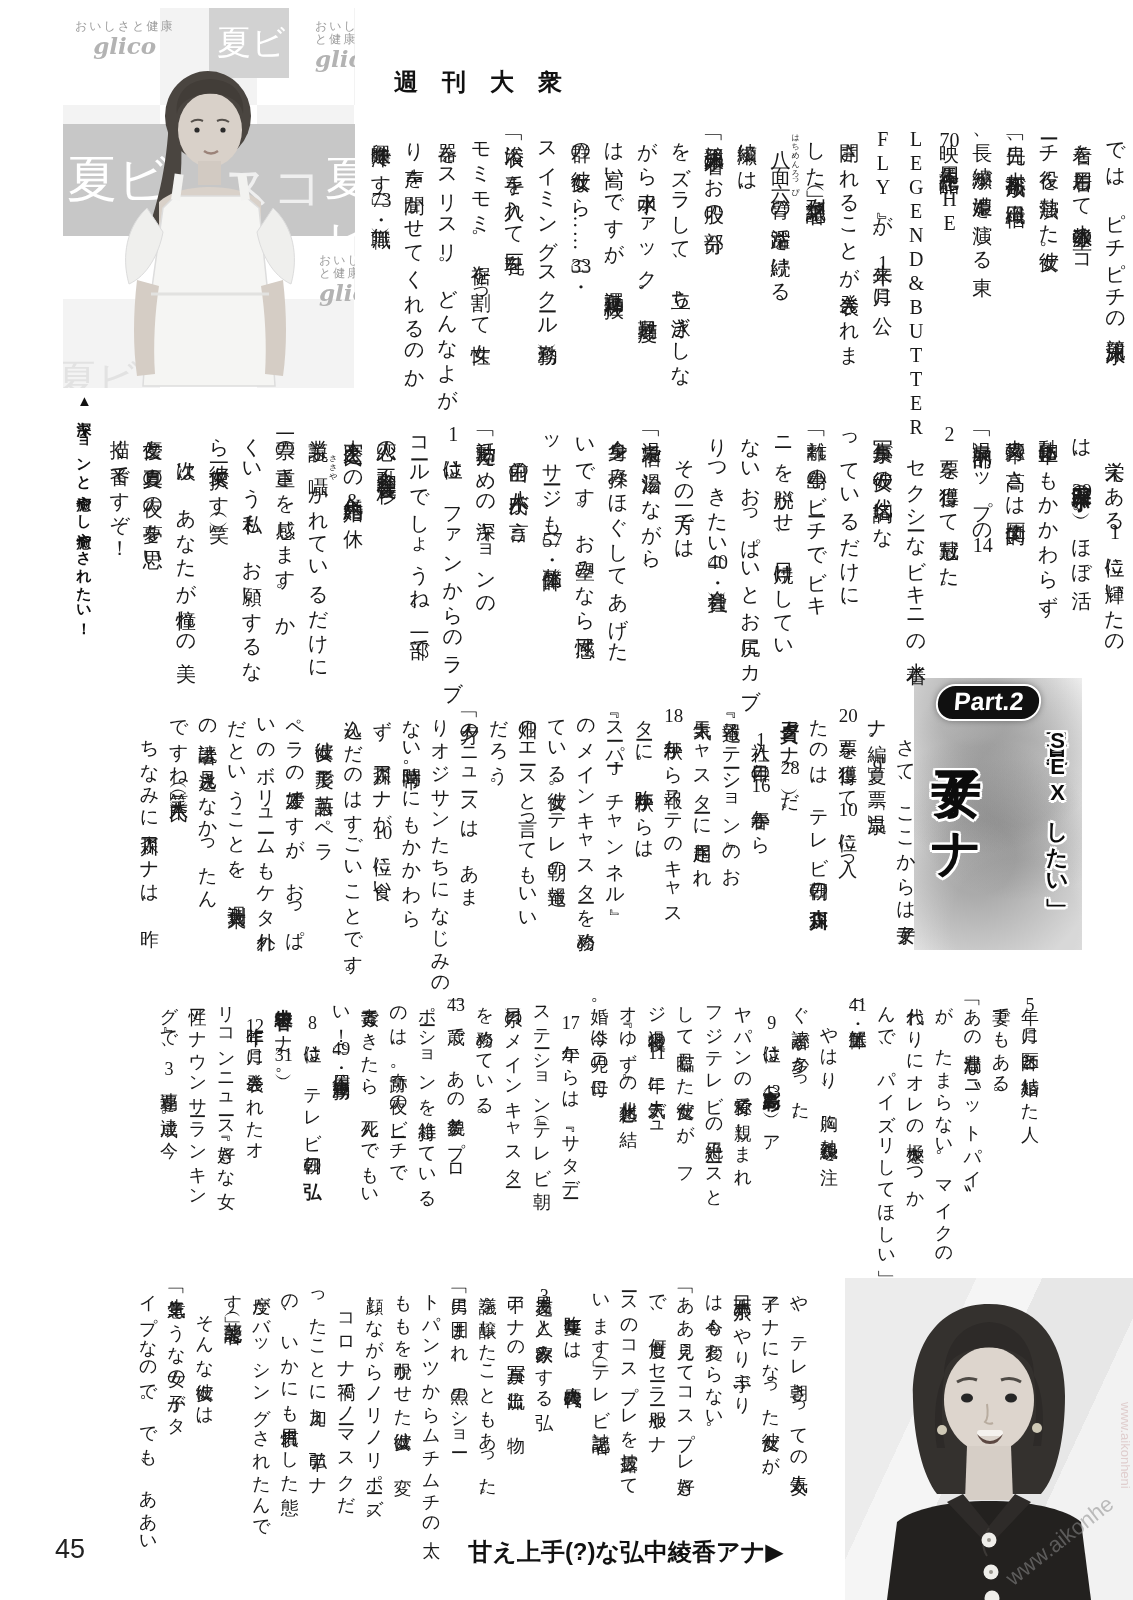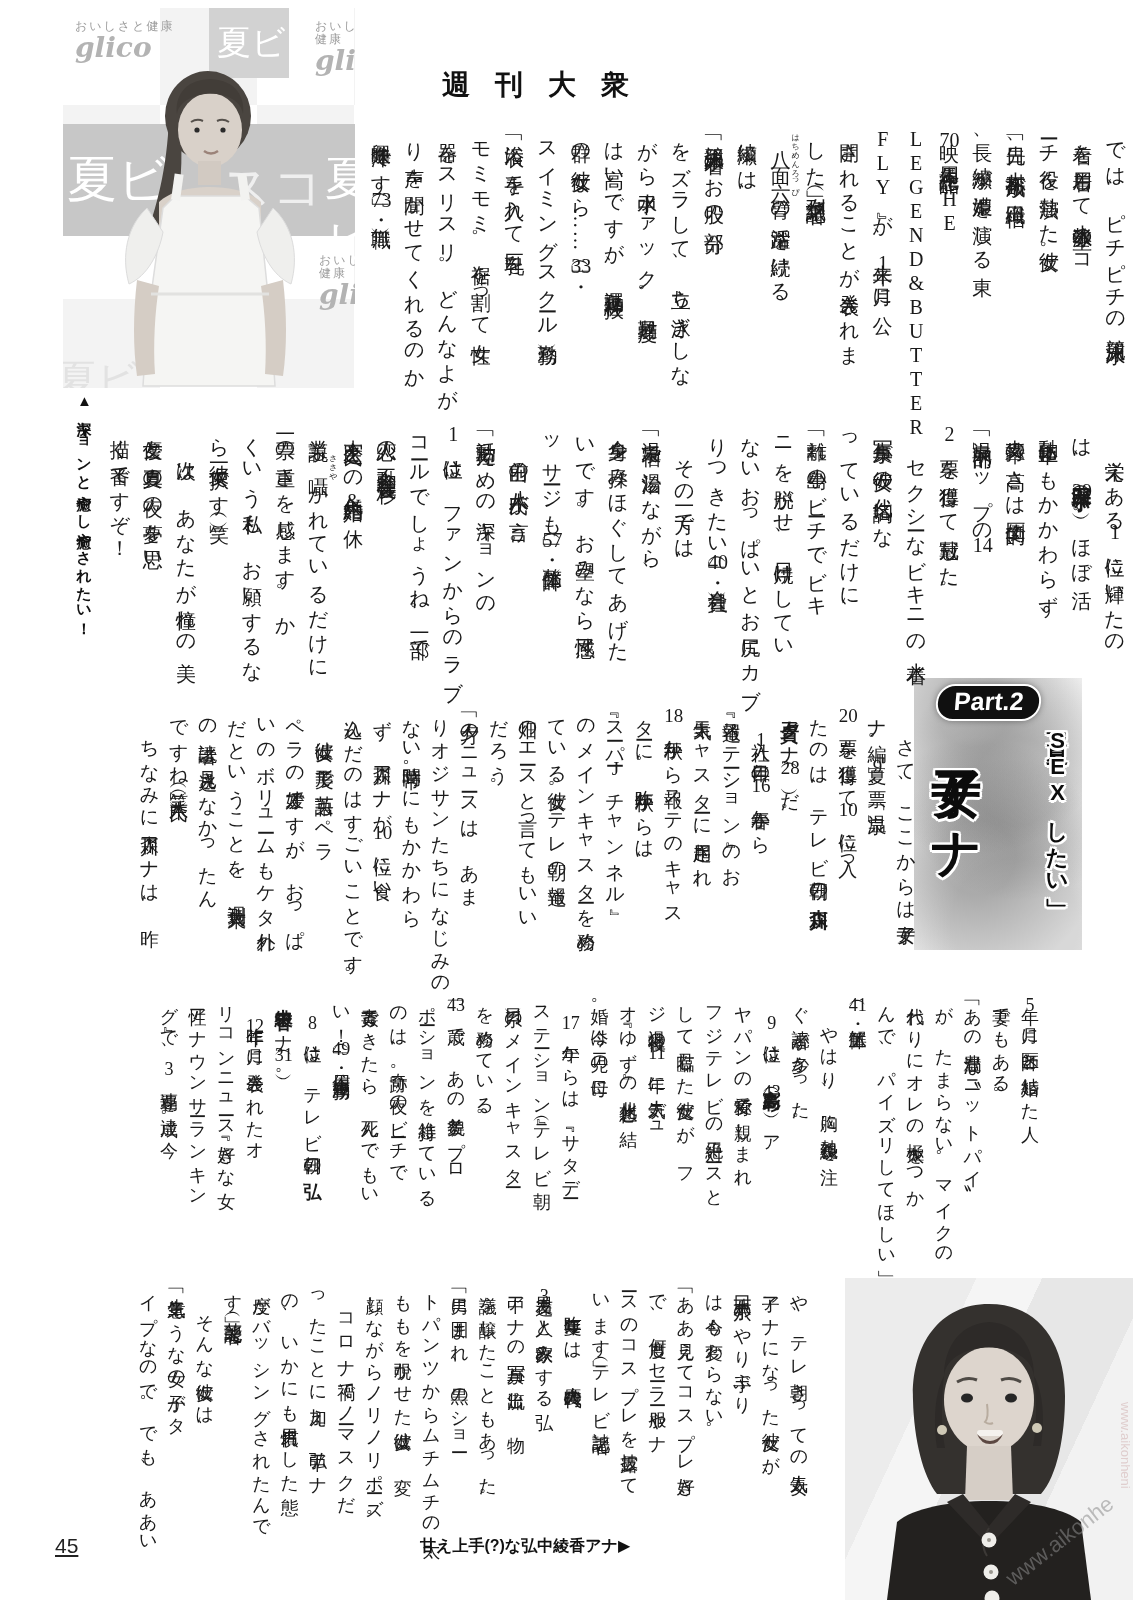--- a/index.html
+++ b/index.html
@@ -1,20 +1,20 @@
 <!DOCTYPE html>
 <html lang="ja"><head>
 <meta charset="utf-8">
 <style>
   html,body{margin:0;padding:0;background:#888;}
   .page{position:relative;width:1133px;height:1600px;margin:0 auto;background:#ffffff;overflow:hidden;
         font-family:"Liberation Serif","DejaVu Serif",serif;color:#1a1a1a;}
   
-  #title{position:absolute;left:405px;top:66px;width:270px;text-align:center;
-         font-size:28px;font-weight:bold;letter-spacing:9px;color:#111;}
+  #title{position:absolute;left:394px;top:66px;width:270px;
+         font-size:24px;font-weight:bold;letter-spacing:9px;color:#111;}
   
   .band{position:absolute;writing-mode:vertical-rl;text-orientation:mixed;overflow:visible;}
   .band .l{white-space:nowrap;}
   #bA{top:128px;left:365px;width:767px;height:264px;font-size:20px;letter-spacing:2px;line-height:33.3px;}
   #bB{top:424px;left:105px;width:1026px;height:264px;font-size:20px;letter-spacing:2px;line-height:33.1px;}
   #bC{top:706px;left:133px;width:788px;height:248px;font-size:19px;letter-spacing:1.7px;line-height:29.1px;}
   #bD{top:994px;left:152px;width:892px;height:238px;font-size:18px;letter-spacing:1.8px;line-height:28.7px;}
   #bE{top:1282px;left:133px;width:680px;height:238px;font-size:18px;letter-spacing:1.8px;line-height:28.3px;}
   .tcy{text-combine-upright:all;}
   .u{text-orientation:upright;}
@@ -43,36 +43,36 @@
   .ph{position:absolute;overflow:hidden;background:#f0f0f0;}
   #photo1{left:63px;top:8px;width:292px;height:380px;
      background:conic-gradient(#f3f3f3 25%,#ffffff 0 50%,#f3f3f3 0 75%,#ffffff 0) 0 0/194px 194px;}
   #photo1 .tileTop{position:absolute;left:146px;top:0;width:80px;height:70px;background:#d2d2d2;}
   #photo1 .midband{position:absolute;left:0;top:116px;width:292px;height:112px;background:#c7c7c7;}
   .bigtile{position:absolute;color:#fff;font-family:"Liberation Sans","DejaVu Sans",sans-serif;
      font-weight:normal;}
   .glico-block{position:absolute;line-height:1.1;}
   .glico-tag{font-family:"Liberation Sans","DejaVu Sans",sans-serif;font-size:12px;color:#9d9d9d;letter-spacing:2px;display:block;}
   .glico-logo{font-family:"DejaVu Serif","Liberation Serif",serif;font-style:italic;font-weight:bold;
-     font-size:28px;color:#b3b3b3;display:block;}
+     font-size:23px;color:#b3b3b3;display:block;text-align:center;}
   #photo1 svg, #photo2 svg{position:absolute;}
   #photo2{left:845px;top:1278px;width:288px;height:322px;background:
      linear-gradient(115deg,#ececec 0 30%,#f5f5f5 0 45%,#e7e7e7 0 70%,#f2f2f2 0);}
   .wm-diag{position:absolute;left:150px;top:250px;transform:rotate(-38deg);
      font-family:"Liberation Sans","DejaVu Sans",sans-serif;font-size:22px;color:rgba(140,140,140,.55);}
   .wm-edge{position:absolute;right:0px;top:1402px;writing-mode:vertical-rl;
      font-family:"Liberation Sans","DejaVu Sans",sans-serif;font-size:13px;color:rgba(205,170,170,.5);}
   
   #capLeft{position:absolute;left:74px;top:392px;height:300px;writing-mode:vertical-rl;
      font-family:"Liberation Sans","DejaVu Sans",sans-serif;font-weight:bold;font-size:15px;
      letter-spacing:1px;color:#111;}
-  #capPhoto{position:absolute;left:420px;top:1536px;width:412px;text-align:left;
-     font-family:"Liberation Sans","DejaVu Sans",sans-serif;font-weight:bold;font-size:16px;color:#111;}
-  #folio{position:absolute;left:55px;top:1534px;font-size:21px;color:#222;
-     font-family:"Liberation Sans","DejaVu Sans",sans-serif;text-decoration:underline;}
+  #capPhoto{position:absolute;left:420px;top:1536px;width:412px;text-align:center;
+     font-family:"Liberation Sans","DejaVu Sans",sans-serif;font-weight:bold;font-size:24px;color:#111;}
+  #folio{position:absolute;left:55px;top:1534px;font-size:27px;color:#222;
+     font-family:"Liberation Sans","DejaVu Sans",sans-serif;}
 </style>
 </head>
 <body>
 
 <div class="page">
 
   <div class="ph" id="photo1">
     <div class="tileTop"></div>
     <div class="midband"></div>
     <span class="bigtile" style="left:154px;top:12px;font-size:34px;">夏ビ</span>

